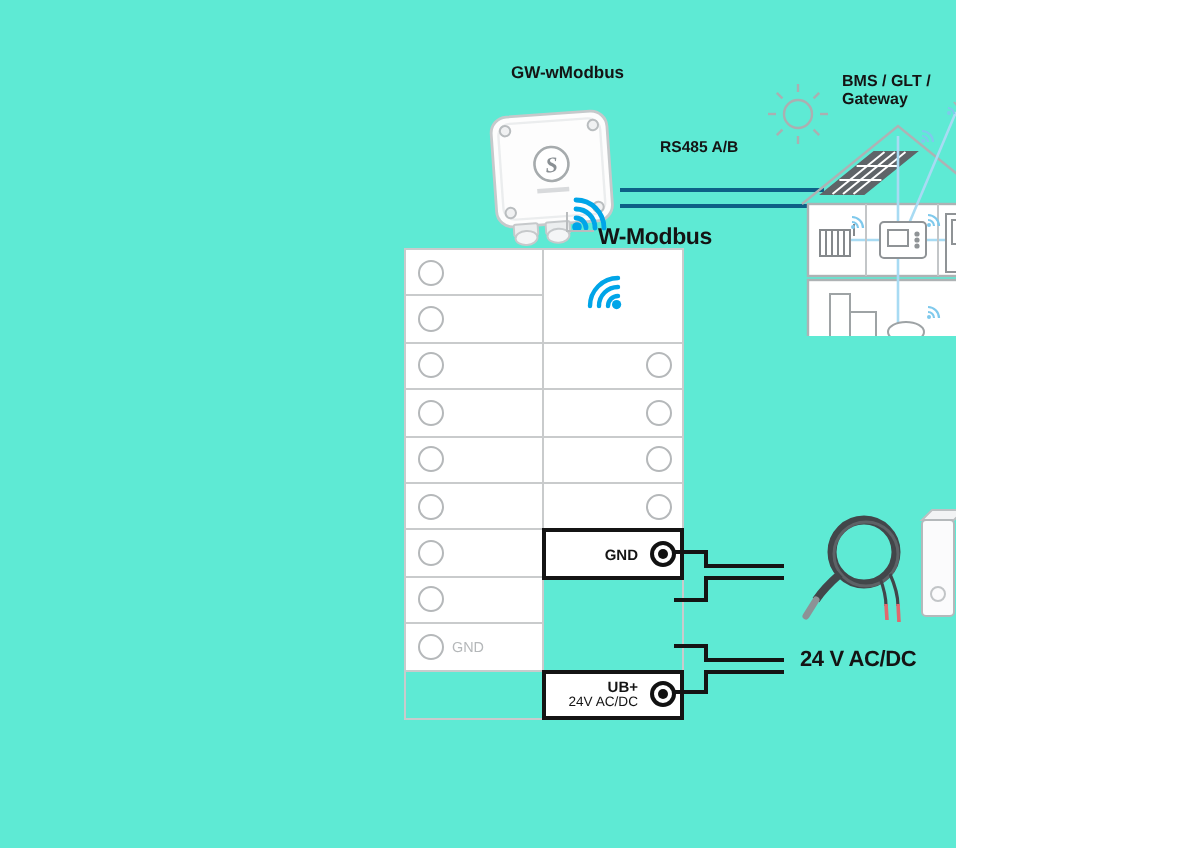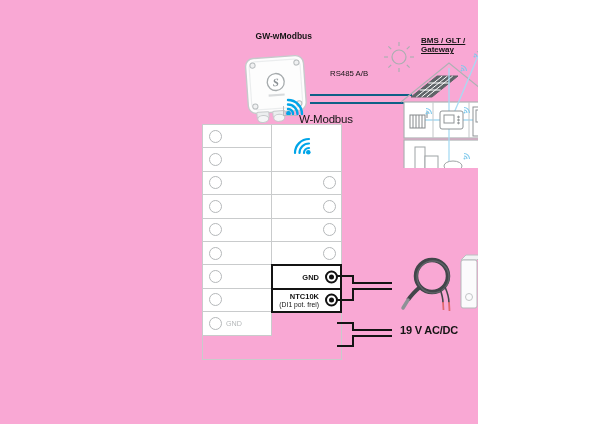--- a/index.html
+++ b/index.html
@@ -1,24 +1,24 @@
 <!DOCTYPE html>
 <html><head>
 <meta charset="utf-8">
 <style>
   html,body{margin:0;padding:0;background:#fff;}
-  .canvas{position:relative;width:478px;height:424px;background:#f9a8d4;overflow:hidden;
+  .canvas{position:relative;width:478px;height:424px;background:#5eead4;overflow:hidden;
           font-family:"Liberation Sans",sans-serif;color:#141414;}
   .abs{position:absolute;}
   .title-block{left:125px;top:31px;width:187px;text-align:right;line-height:1.25;}
   .title-main{font-size:8.5px;font-weight:bold;}
   .title-sub{font-size:7.4px;}
-  .lbl-rs485{left:330px;top:69px;font-size:7.8px;font-weight:normal;}
-  .lbl-bms{left:421px;top:36px;font-size:8px;font-weight:bold;text-decoration:underline;}
-  .lbl-wmodbus{left:299px;top:113px;font-size:11.5px;font-weight:normal;letter-spacing:-0.2px;}
+  .lbl-rs485{left:330px;top:69px;font-size:7.8px;font-weight:bold;}
+  .lbl-bms{left:421px;top:36px;font-size:8px;font-weight:bold;}
+  .lbl-wmodbus{left:299px;top:113px;font-size:11.5px;font-weight:bold;letter-spacing:-0.2px;}
   .lbl-ext{left:402px;top:241px;font-size:7.5px;font-weight:bold;}
   .lbl-power{left:400px;top:324px;font-size:11px;font-weight:bold;letter-spacing:-0.2px;}
   .busline{height:2px;background:#0e6086;}
   .grayline{background:#b9bcbe;}
   .wire{background:#141414;}
   
   .tbl{left:202px;top:124px;width:140px;height:236px;border:1px solid #c9cbcc;box-sizing:border-box;}
   .cell-l{position:absolute;left:0;width:69px;height:23.4px;border-bottom:1px solid #c9cbcc;
           border-right:1px solid #c9cbcc;box-sizing:border-box;display:flex;align-items:center;
           padding-left:6px;gap:4px;background:#fff;}
@@ -229,23 +229,23 @@
       </div>
     <div class="cell-r" style="top:117px">
         <span class="circ"></span>
       </div>
 
     <div class="cell-b" style="top:139.4px">
       <div class="tmain">GND</div>
       <div class="tsub"></div>
       <span class="donut"></span>
     </div>
-    <div class="cell-b" style="top:162.8px">
-      <div class="tmain">NTC10K</div>
-      <div class="tsub">(DI1 pot. frei)</div>
+    <div class="cell-b" style="top:209.6px">
+      <div class="tmain">UB+</div>
+      <div class="tsub">24V AC/DC</div>
       <span class="donut"></span>
     </div>
   </div>
 
   <div class="abs wire" style="left:337px;top:275px;width:17px;height:2px"></div>
   <div class="abs wire" style="left:352px;top:275px;width:2px;height:9px"></div>
   <div class="abs wire" style="left:352px;top:282px;width:40px;height:2px"></div>
   <div class="abs wire" style="left:337px;top:299px;width:17px;height:2px"></div>
   <div class="abs wire" style="left:352px;top:288px;width:2px;height:13px"></div>
   <div class="abs wire" style="left:352px;top:288px;width:40px;height:2px"></div>
@@ -275,15 +275,15 @@
       <rect x="82" y="29" width="9" height="27" rx="1.5" fill="#fbfbfc" stroke="#b5b9bb"></rect>
     </g>
     <g>
       <rect x="107" y="5" width="19" height="15" fill="#72777b" stroke="#5f6468"></rect>
       <rect x="100" y="16" width="35" height="42" rx="3" fill="#f7f8f8" stroke="#b5b9bb"></rect>
       <line x1="106" y1="21" x2="128" y2="21" stroke="#d6d9da"></line>
       <path d="M112,37 l5,4 5,-4" fill="none" stroke="#9aa0a3" stroke-width="1.6"></path>
     </g>
   </svg>
 
-  <div class="abs lbl-power">19 V AC/DC</div>
+  <div class="abs lbl-power">24 V AC/DC</div>
 
 </div>
 
 </body></html>

